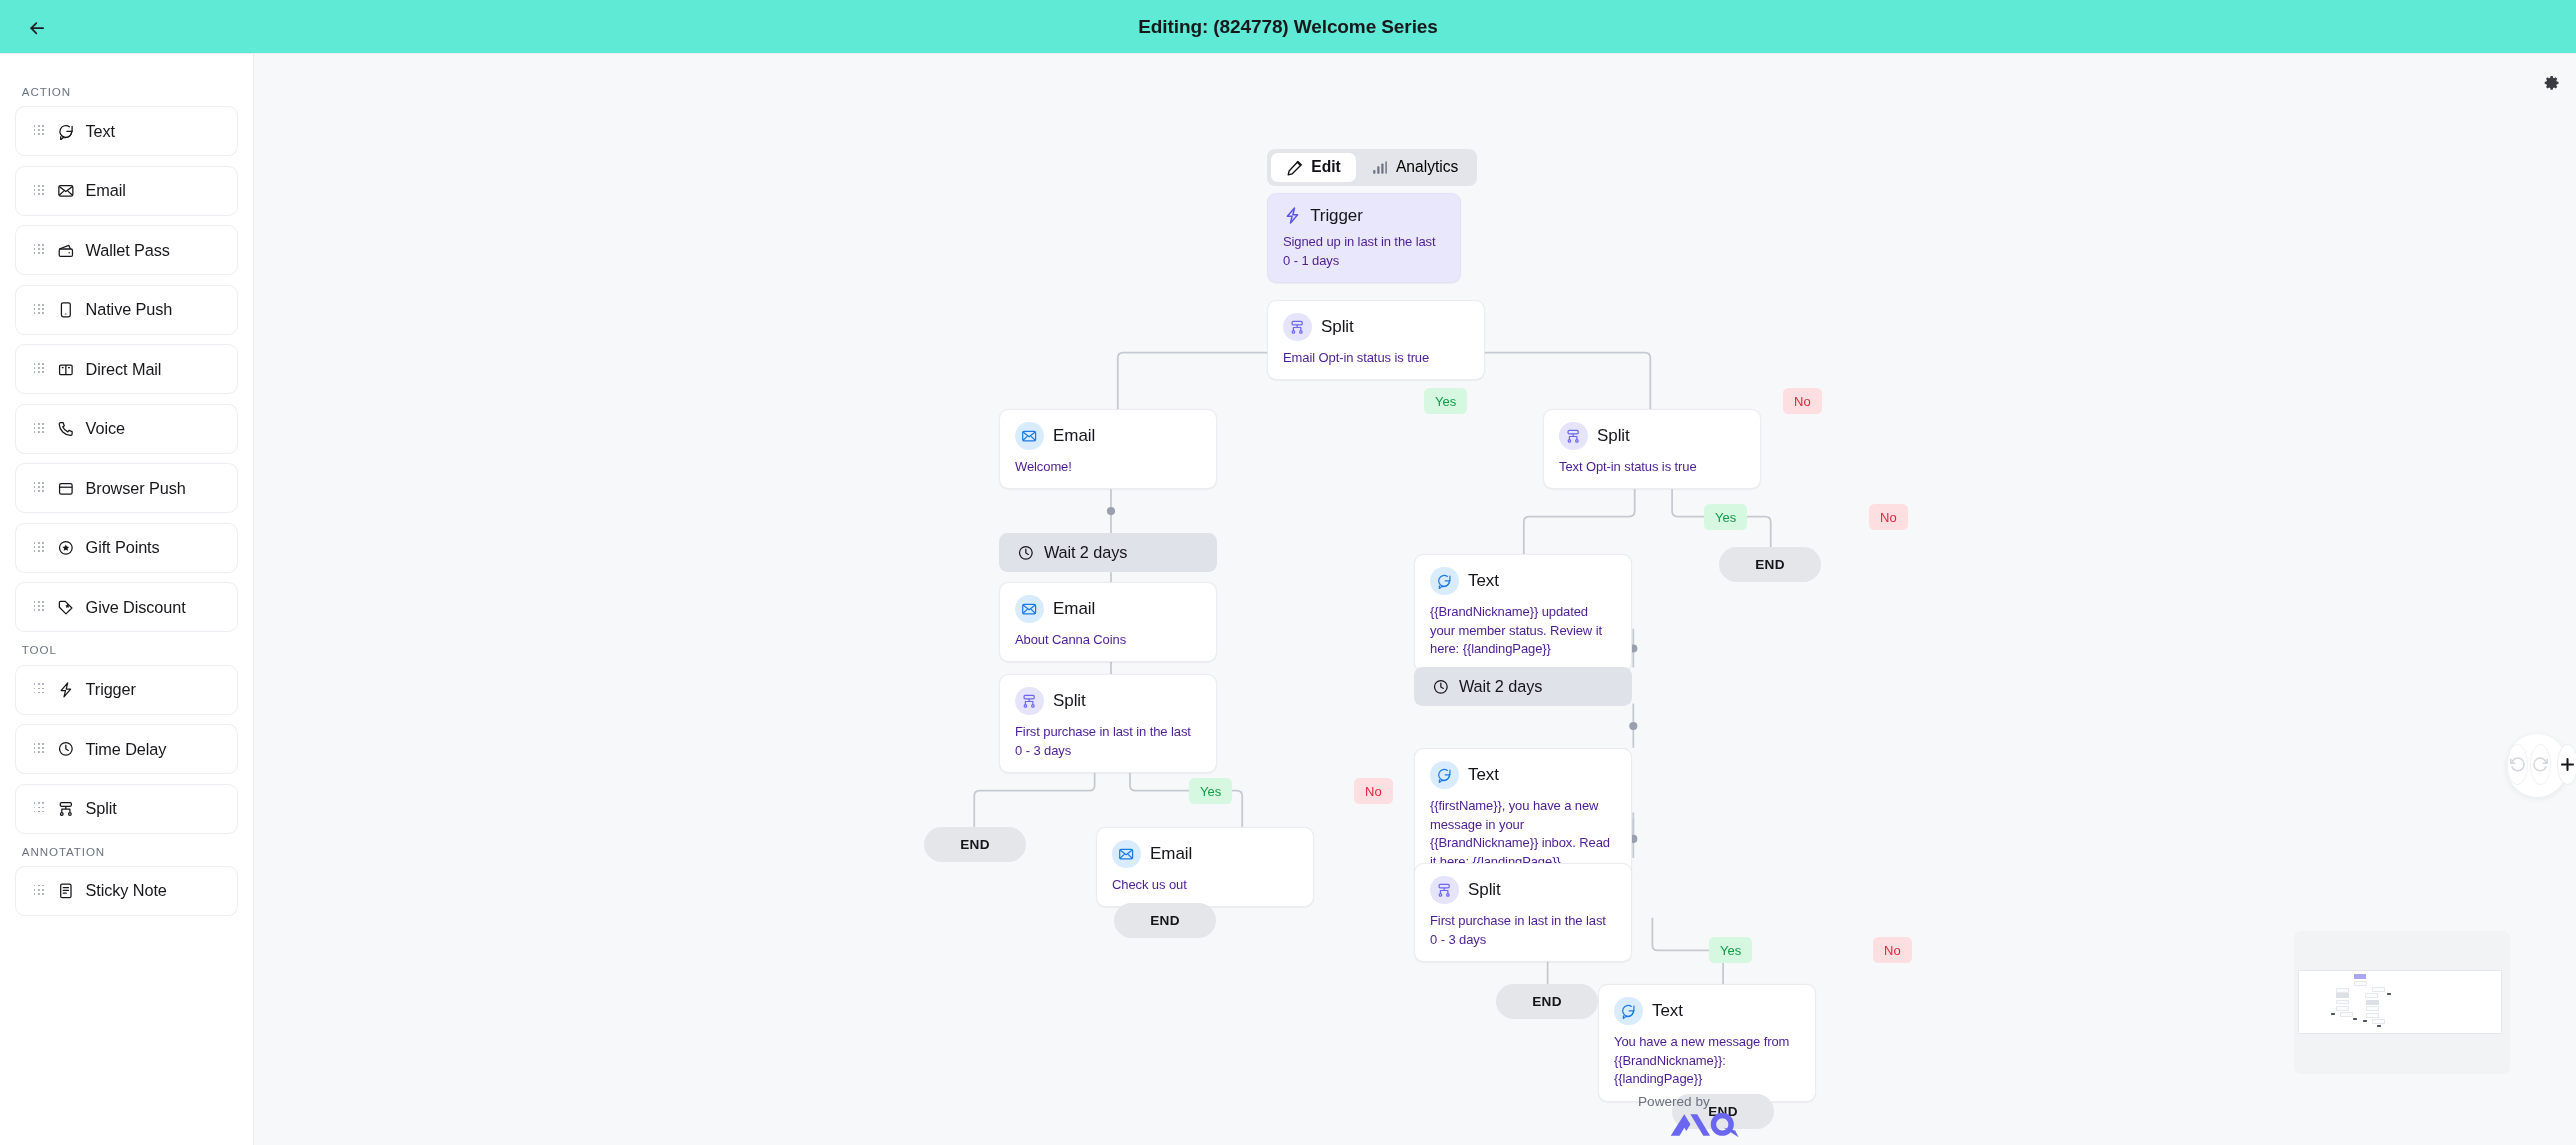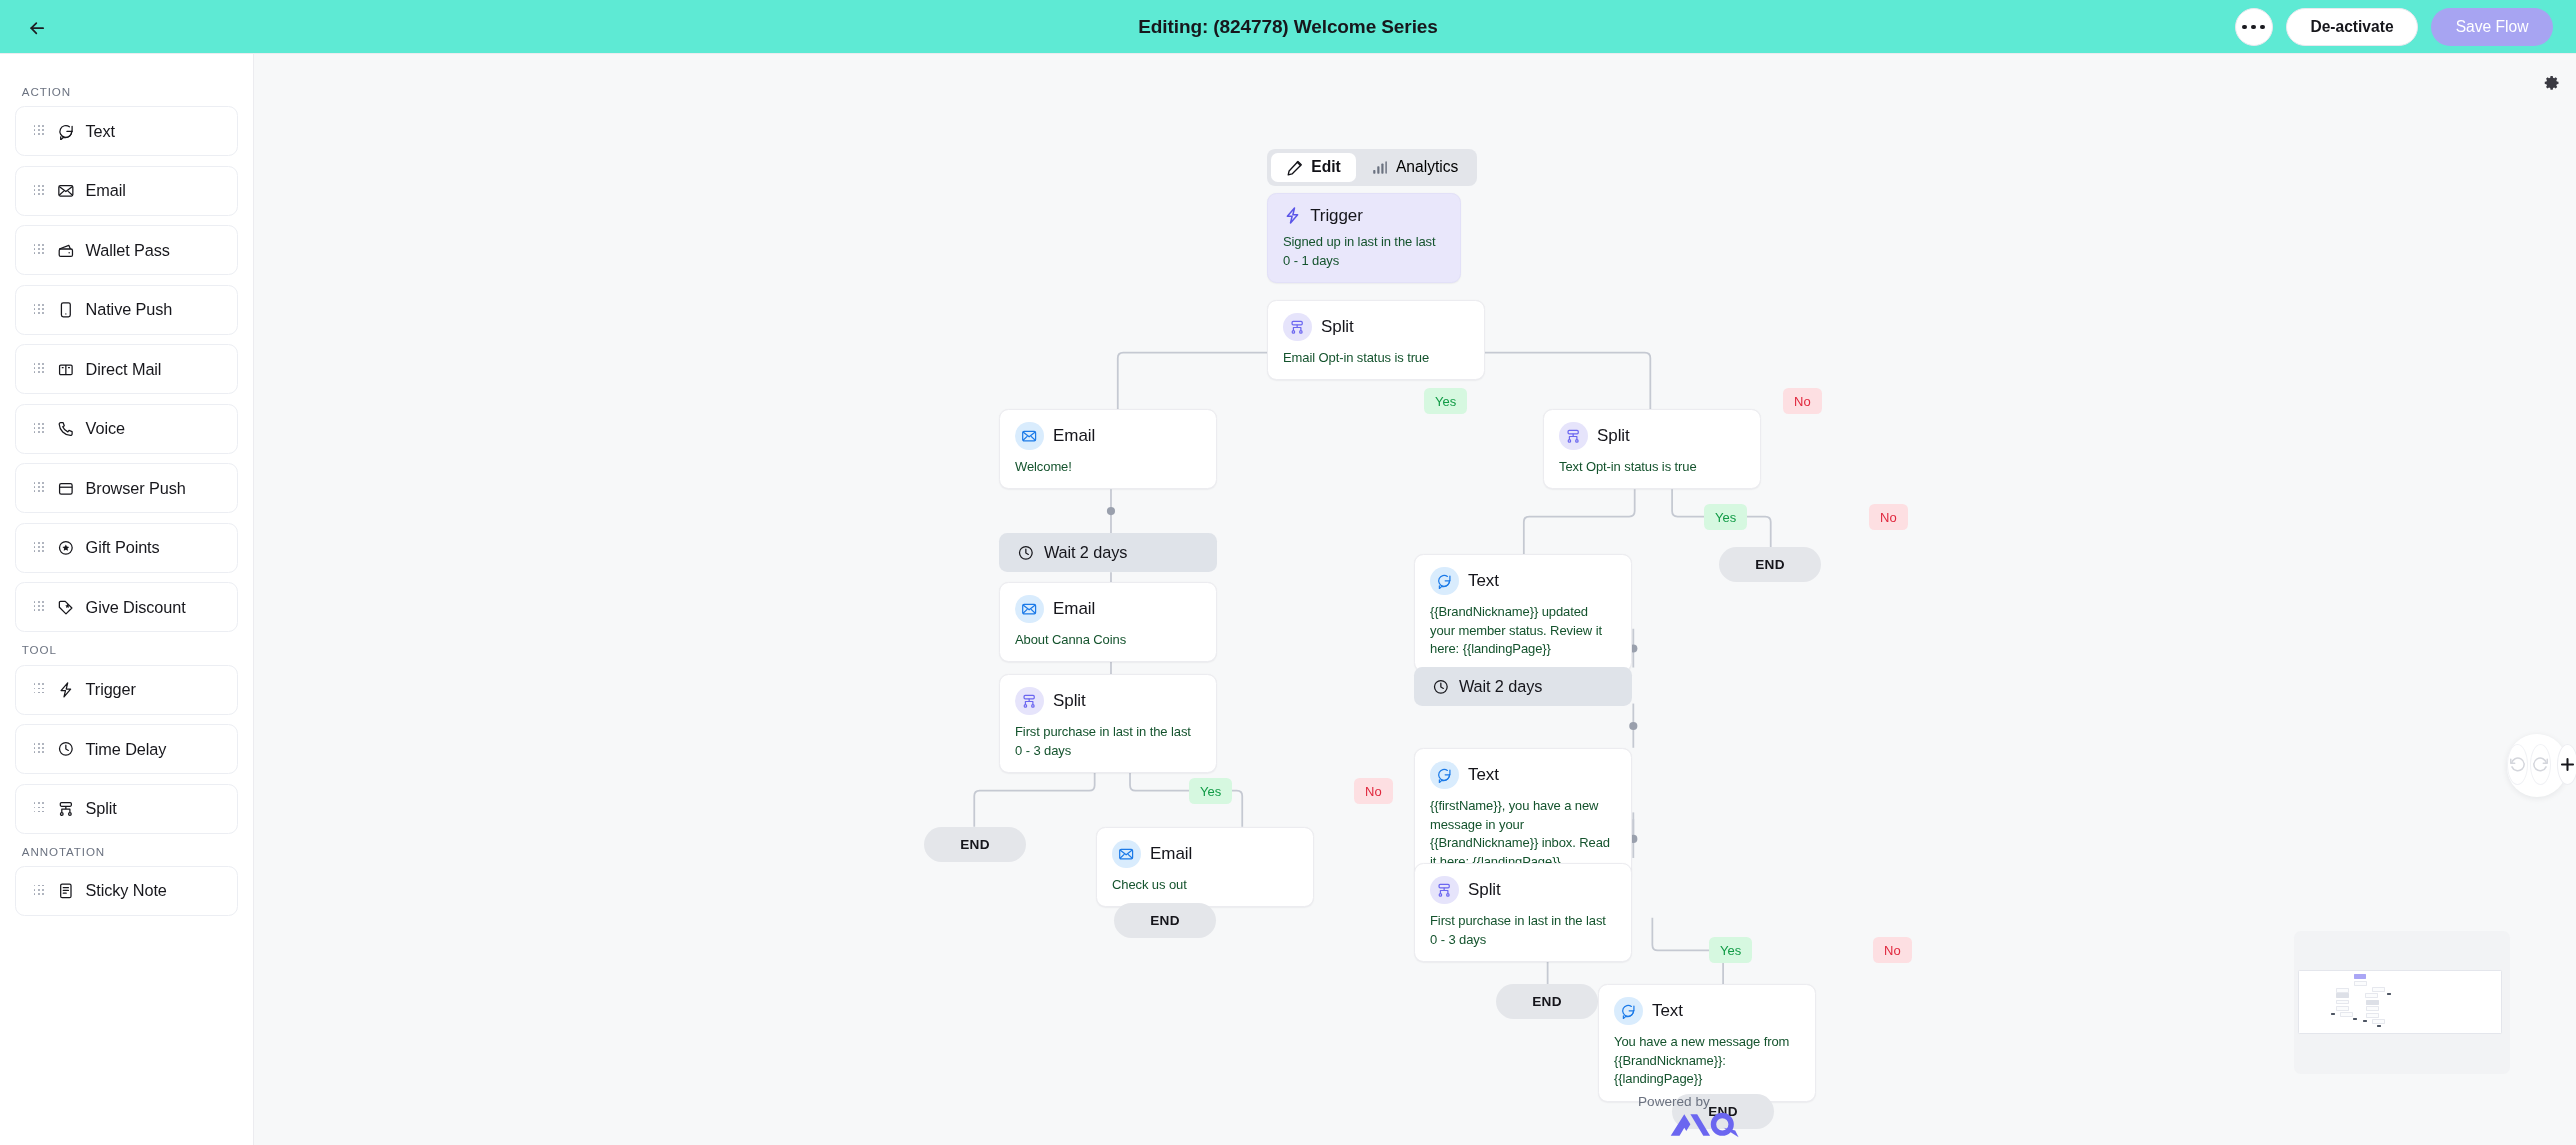--- a/index.html
+++ b/index.html
@@ -123,21 +123,21 @@
   }
   .node-head { display: flex; align-items: center; gap: 9.5px; }
   .node-badge {
     width: 28.6px; height: 28.6px; border-radius: 50%;
     display: flex; align-items: center; justify-content: center; flex: none;
   }
   .badge-blue { background: #d9ecfd; }
   .badge-violet { background: #e6e4fb; }
   .node-title { font-size: 17px; color: #15151b; letter-spacing: -0.1px; }
   .node-sub {
-    margin-top: 7.5px; font-size: 13px; color: #14532d;
+    margin-top: 7.5px; font-size: 13px; color: #4c1d95;
     line-height: 1.45; letter-spacing: -0.1px;
   }
   .node.trigger {
     background: #e9e7fb; border-color: #e2e0f8;
   }
   .node.trigger .node-head { gap: 8.2px; }
   .node.trigger .node-title { font-size: 17px; }
 
   .wait-node {
     position: absolute; background: #dfe3e9; border-radius: 8.2px;
@@ -208,29 +208,20 @@
 <body>
 
 <div class="header">
   <div class="back-btn">
     <svg width="20.4" height="20.4" viewBox="0 0 24 24" fill="none" stroke="#1d1d22" stroke-width="2" stroke-linecap="round" stroke-linejoin="round">
       <line x1="19" y1="12" x2="5" y2="12"></line>
         <polyline points="11 18 5 12 11 6"></polyline>
     </svg>
   </div>
   <div class="header-title">Editing: (824778) Welcome Series</div>
-  <div class="header-actions">
-    <div class="dots-btn">
-      <i></i>
-        <i></i>
-        <i></i>
-    </div>
-    <button class="btn-outline">De-activate</button>
-    <button class="btn-primary">Save Flow</button>
-  </div>
 </div>
 
 <div class="sidebar">
 
   <div class="side-group-label first">ACTION</div>
 
   <div class="side-item">
     <span class="grip">
         <i></i>
         <i></i>

